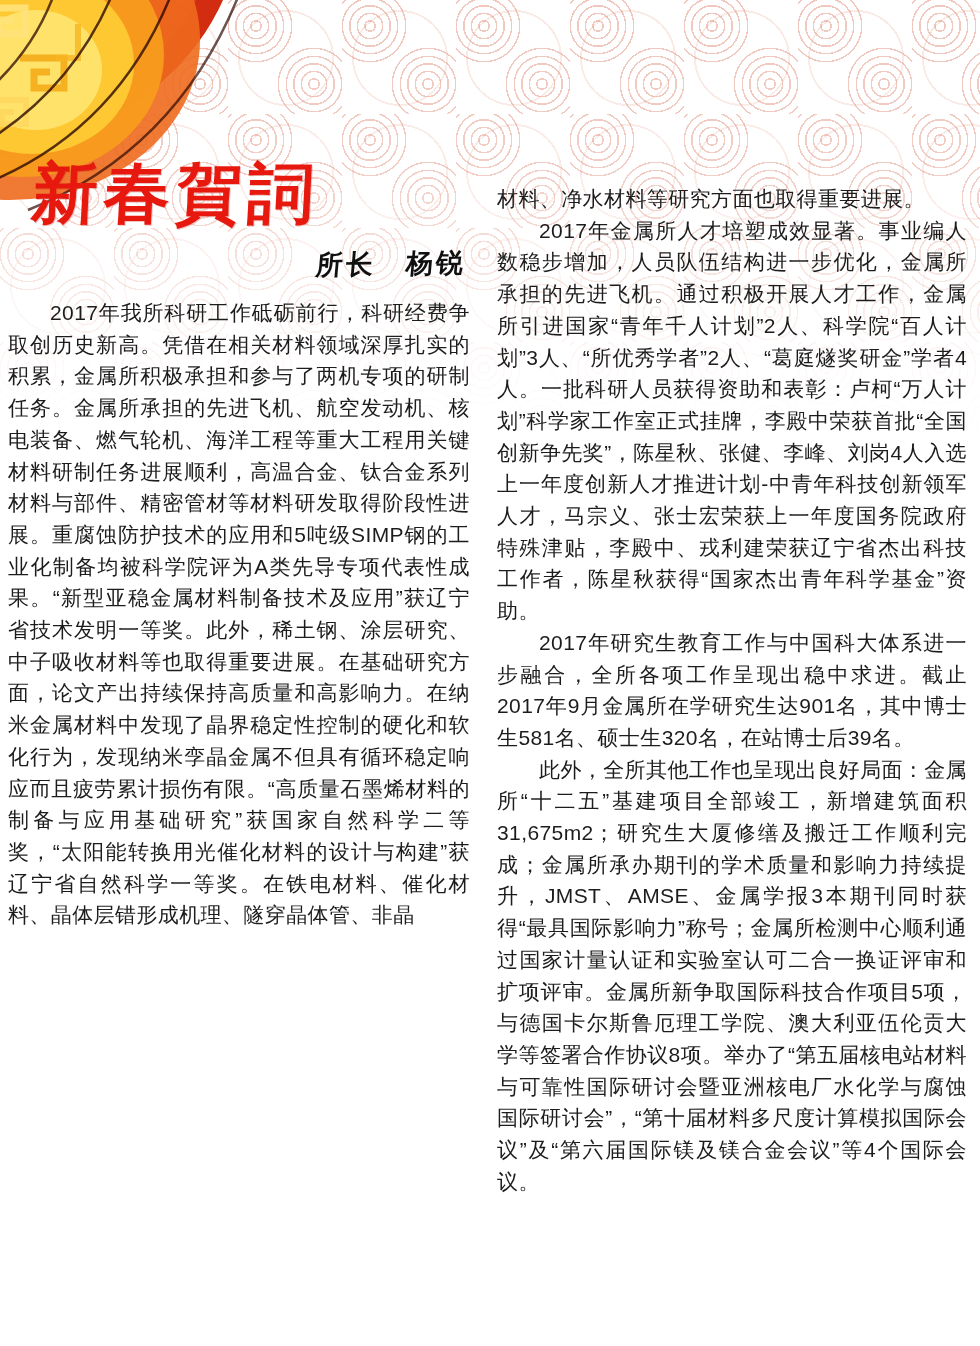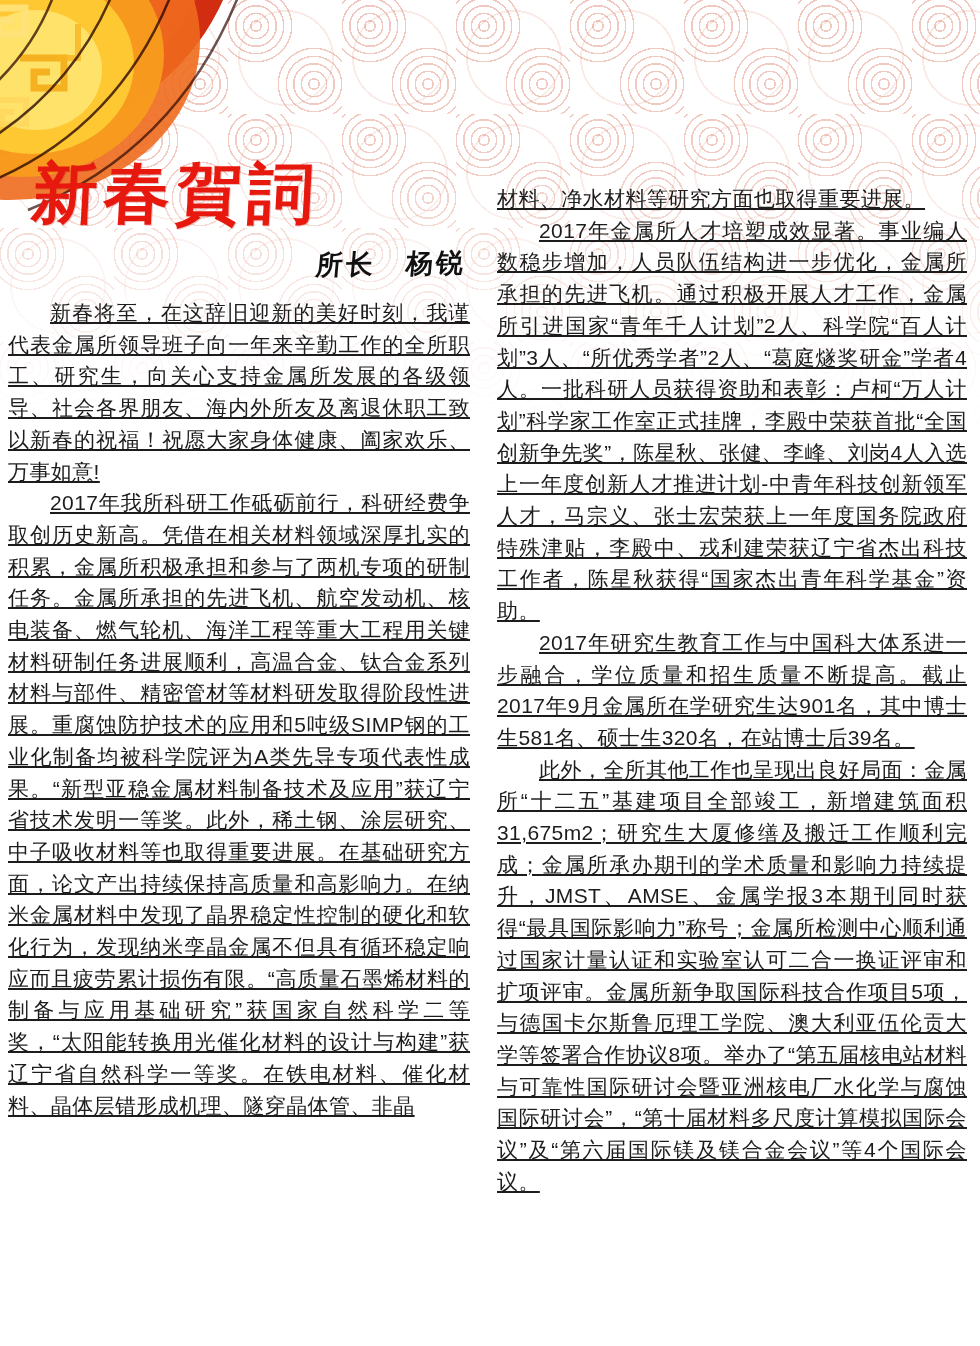--- a/index.html
+++ b/index.html
@@ -75,21 +75,20 @@
     color: #101010;
     transform: skewX(-6deg) rotate(-1deg);
   }
   .col {
     position: absolute;
     text-align: justify;
     font-size: 21px;
     line-height: 31.7px;
     letter-spacing: 0.4px;
     color: #1c1c1c;
-    text-decoration: underline;
   }
   .col p { margin: 0; text-indent: 2em; }
   .col p.noindent { text-indent: 0; }
   .col-left  { left: 8px;   top: 297px; width: 462px; }
   .col-right { left: 497px; top: 183px; width: 470px; }
 </style>
 </head>
 <body>
 
 <div class="page">
@@ -120,24 +119,23 @@
     <path d="M118 -20 Q 76 92 -28 150" stroke="rgba(45,10,4,0.8)" stroke-width="2.5" fill="none"></path>
     <path d="M176 -18 Q 124 124 -6 180" stroke="rgba(45,10,4,0.8)" stroke-width="2.5" fill="none"></path>
     <path d="M240 -8 Q 178 150 28 210" stroke="rgba(45,10,4,0.7)" stroke-width="2.5" fill="none"></path>
   </svg>
 
   <h1 class="title">新春賀詞</h1>
 
   <div class="signature">所长　杨锐</div>
 
   <div class="col col-left">
-    <p>新春将至，在这辞旧迎新的美好时刻，我谨代表金属所领导班子向一年来辛勤工作的全所职工、研究生，向关心支持金属所发展的各级领导、社会各界朋友、海内外所友及离退休职工致以新春的祝福！祝愿大家身体健康、阖家欢乐、万事如意!</p>
     <p>2017年我所科研工作砥砺前行，科研经费争取创历史新高。凭借在相关材料领域深厚扎实的积累，金属所积极承担和参与了两机专项的研制任务。金属所承担的先进飞机、航空发动机、核电装备、燃气轮机、海洋工程等重大工程用关键材料研制任务进展顺利，高温合金、钛合金系列材料与部件、精密管材等材料研发取得阶段性进展。重腐蚀防护技术的应用和5吨级SIMP钢的工业化制备均被科学院评为A类先导专项代表性成果。“新型亚稳金属材料制备技术及应用”获辽宁省技术发明一等奖。此外，稀土钢、涂层研究、中子吸收材料等也取得重要进展。在基础研究方面，论文产出持续保持高质量和高影响力。在纳米金属材料中发现了晶界稳定性控制的硬化和软化行为，发现纳米孪晶金属不但具有循环稳定响应而且疲劳累计损伤有限。“高质量石墨烯材料的制备与应用基础研究”获国家自然科学二等奖，“太阳能转换用光催化材料的设计与构建”获辽宁省自然科学一等奖。在铁电材料、催化材料、晶体层错形成机理、隧穿晶体管、非晶</p>
   </div>
 
   <div class="col col-right">
     <p class="noindent">材料、净水材料等研究方面也取得重要进展。</p>
     <p>2017年金属所人才培塑成效显著。事业编人数稳步增加，人员队伍结构进一步优化，金属所承担的先进飞机。通过积极开展人才工作，金属所引进国家“青年千人计划”2人、科学院“百人计划”3人、“所优秀学者”2人、“葛庭燧奖研金”学者4人。一批科研人员获得资助和表彰：卢柯“万人计划”科学家工作室正式挂牌，李殿中荣获首批“全国创新争先奖”，陈星秋、张健、李峰、刘岗4人入选上一年度创新人才推进计划-中青年科技创新领军人才，马宗义、张士宏荣获上一年度国务院政府特殊津贴，李殿中、戎利建荣获辽宁省杰出科技工作者，陈星秋获得“国家杰出青年科学基金”资助。</p>
-    <p>2017年研究生教育工作与中国科大体系进一步融合，学位质量和招生质量不断提高。截止2017年9月金属所在学研究生达901名，其中博士生581名、硕士生320名，在站博士后39名。</p>
+    <p>2017年研究生教育工作与中国科大体系进一步融合，全所各项工作呈现出稳中求进。截止2017年9月金属所在学研究生达901名，其中博士生581名、硕士生320名，在站博士后39名。</p>
     <p>此外，全所其他工作也呈现出良好局面：金属所“十二五”基建项目全部竣工，新增建筑面积31,675m2；研究生大厦修缮及搬迁工作顺利完成；金属所承办期刊的学术质量和影响力持续提升，JMST、AMSE、金属学报3本期刊同时获得“最具国际影响力”称号；金属所检测中心顺利通过国家计量认证和实验室认可二合一换证评审和扩项评审。金属所新争取国际科技合作项目5项，与德国卡尔斯鲁厄理工学院、澳大利亚伍伦贡大学等签署合作协议8项。举办了“第五届核电站材料与可靠性国际研讨会暨亚洲核电厂水化学与腐蚀国际研讨会”，“第十届材料多尺度计算模拟国际会议”及“第六届国际镁及镁合金会议”等4个国际会议。</p>
   </div>
 
 </div>
 
 </body></html>

